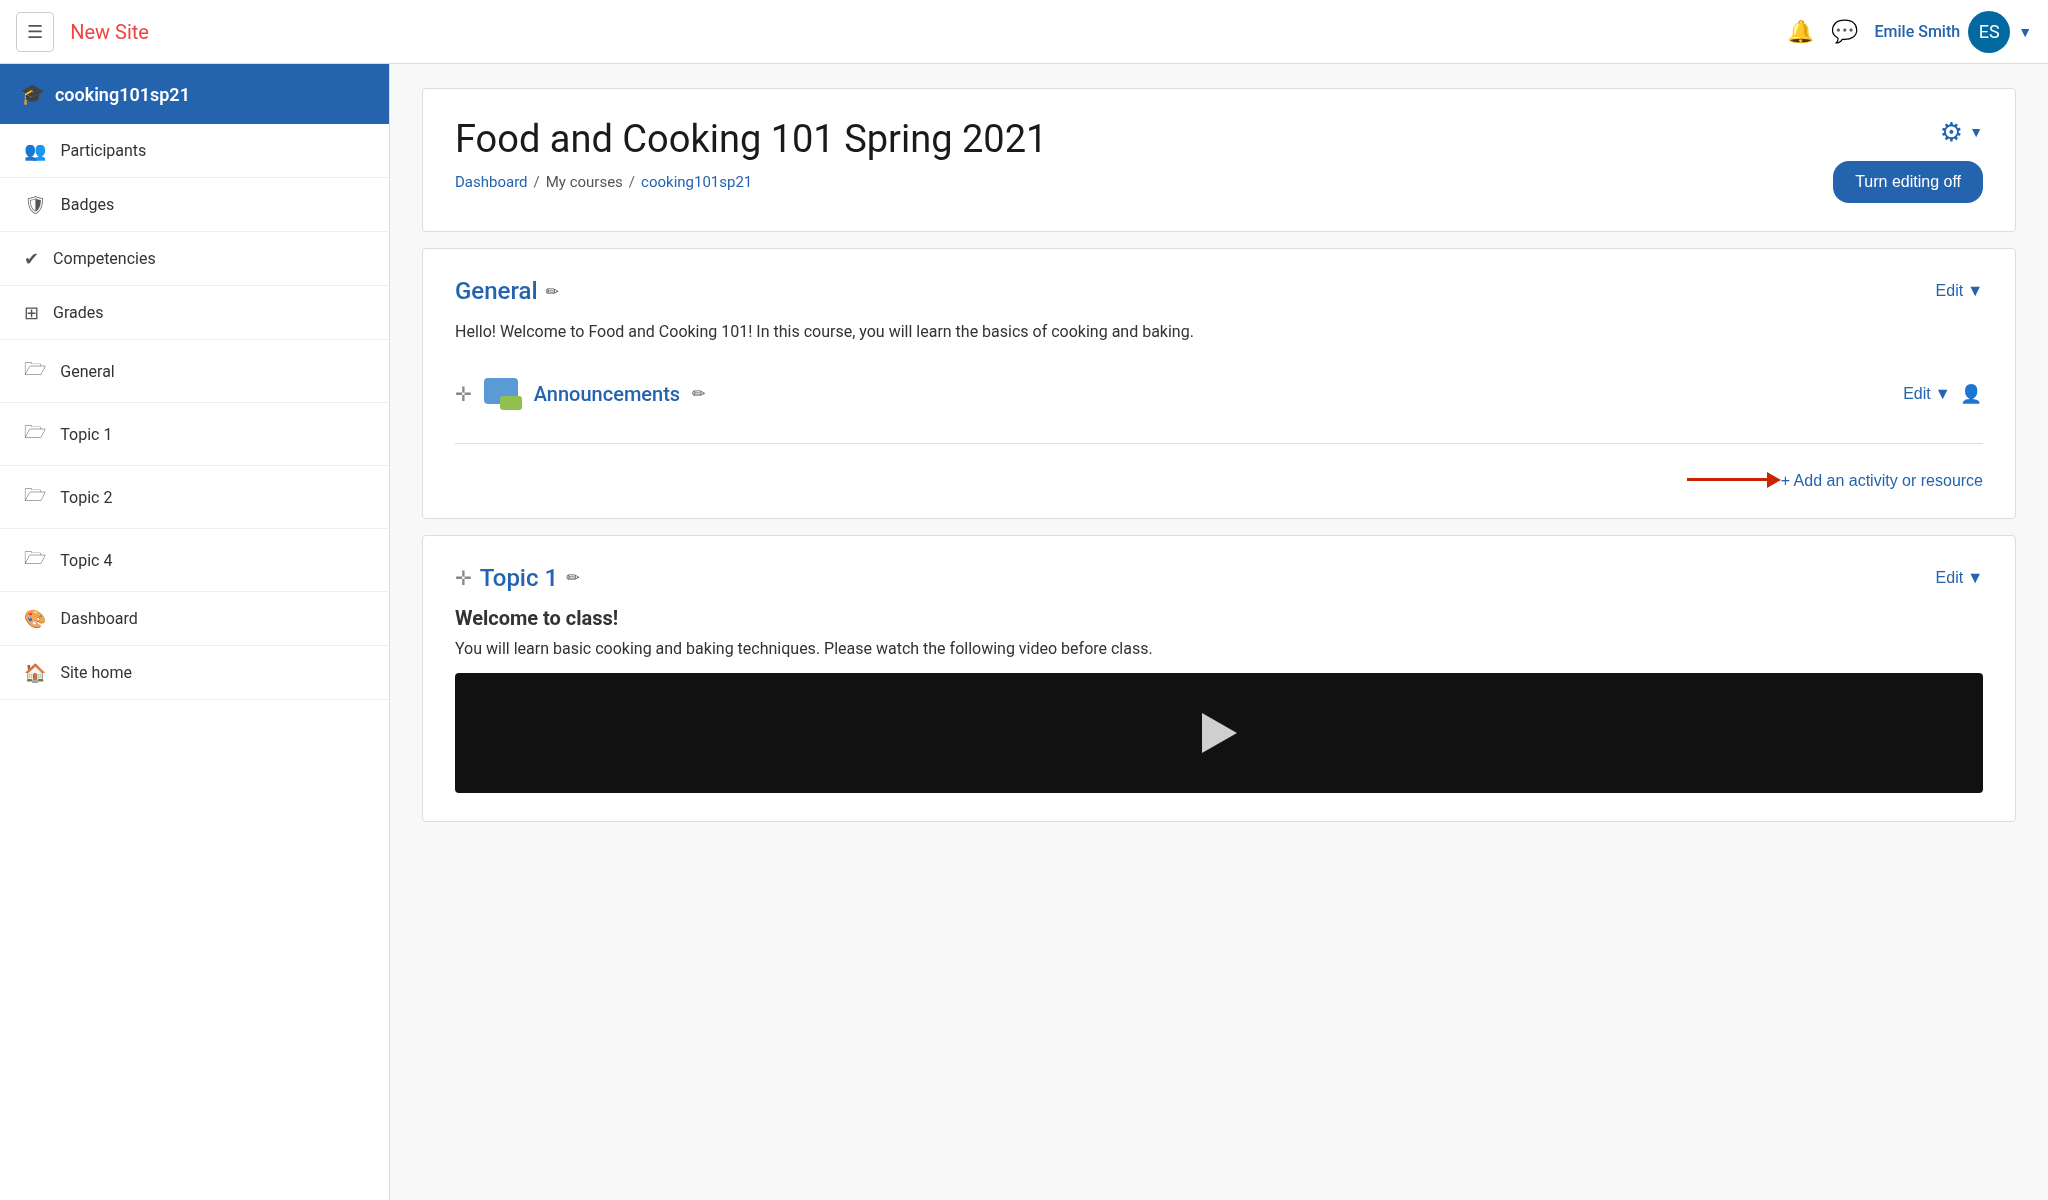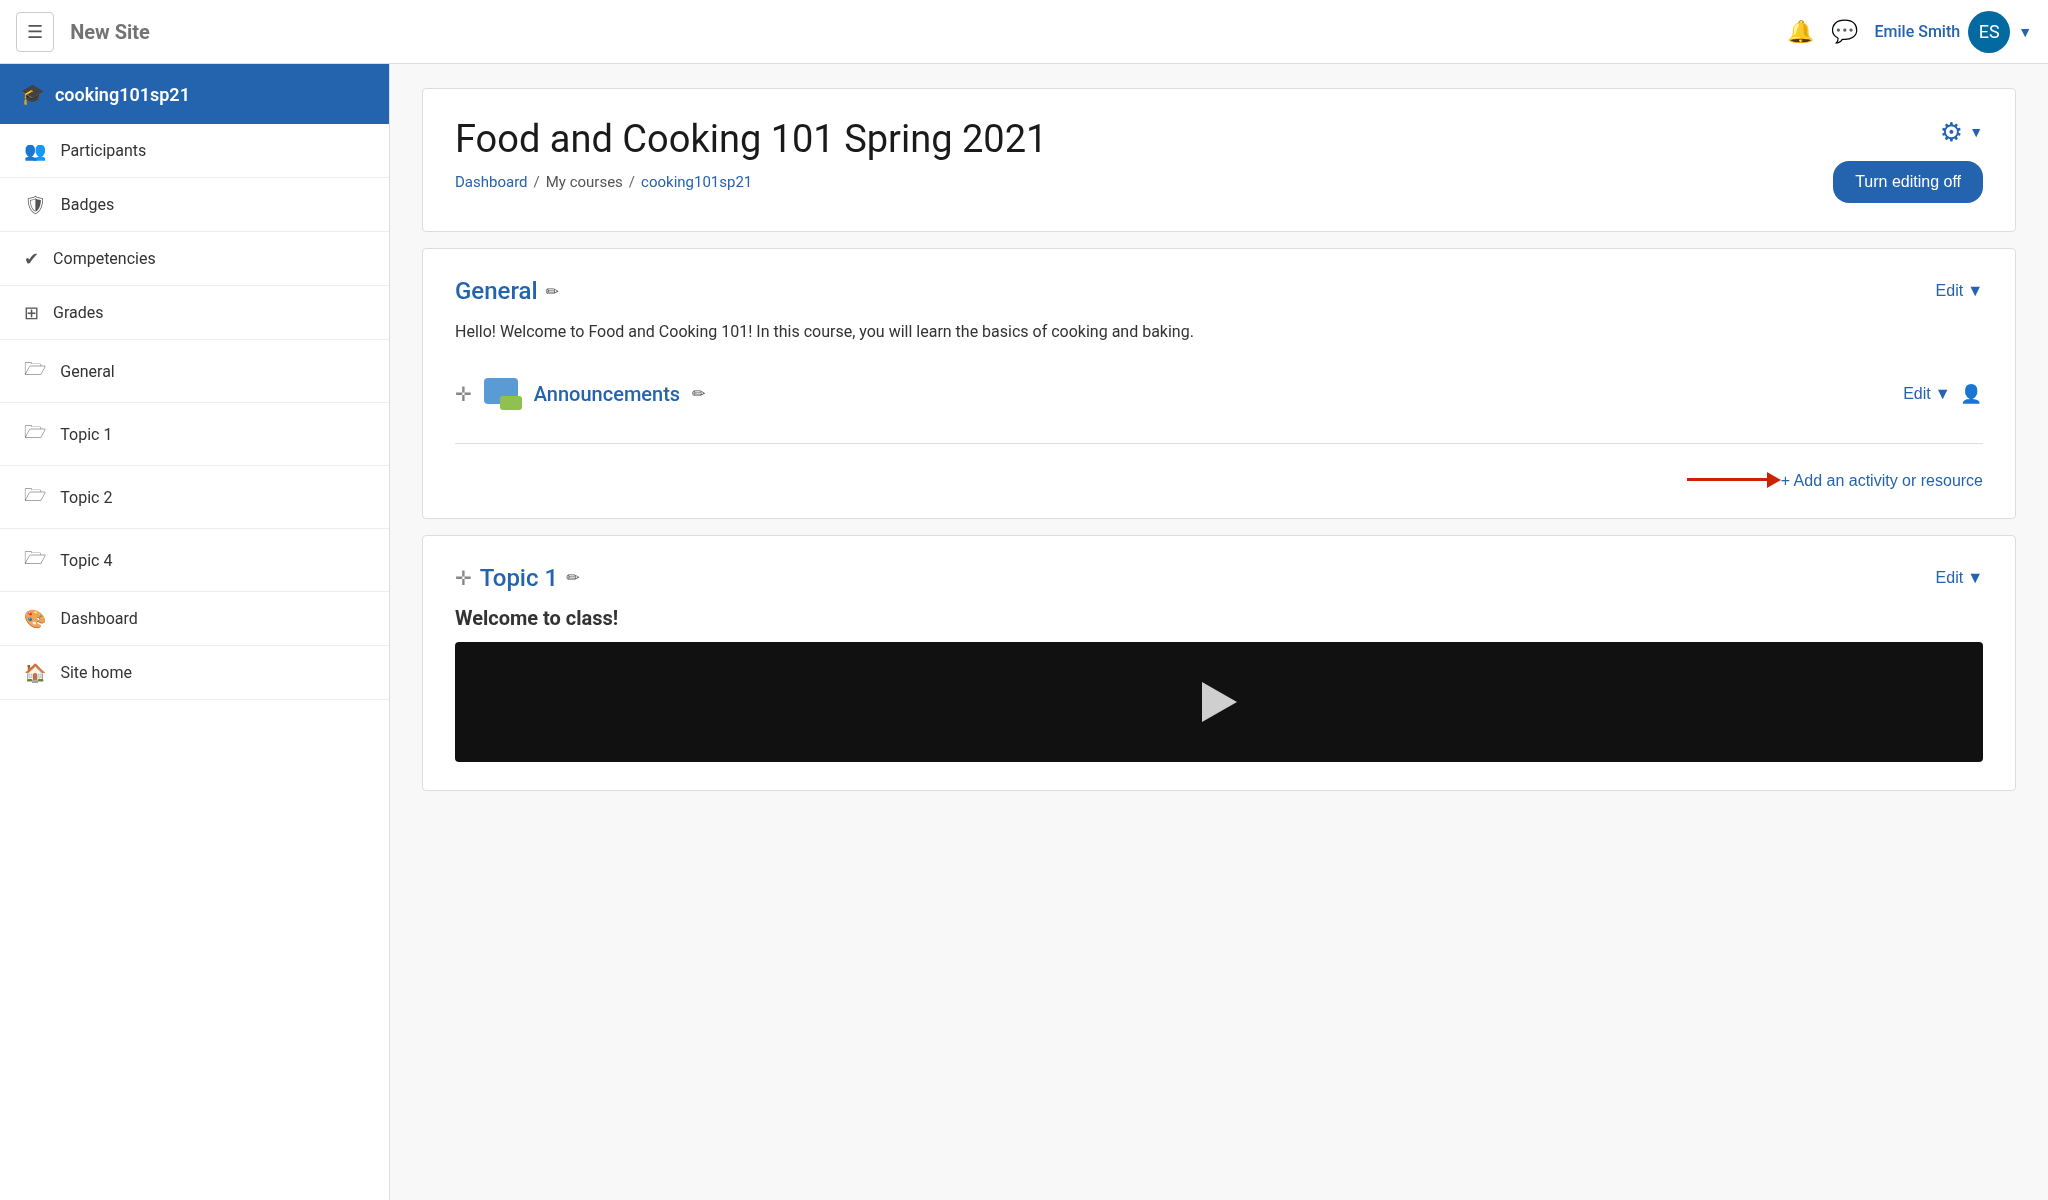--- a/index.html
+++ b/index.html
@@ -10,21 +10,21 @@
       display: flex; align-items: center; justify-content: space-between;
       background: #fff; border-bottom: 1px solid #ddd;
       height: 64px; padding: 0 16px;
       position: fixed; top: 0; left: 0; right: 0; z-index: 100;
     }
     .top-nav-left { display: flex; align-items: center; gap: 16px; }
     .hamburger-btn {
       background: none; border: 1px solid #ccc; border-radius: 4px;
       padding: 8px 10px; cursor: pointer; font-size: 18px; color: #555;
     }
-    .site-title { font-size: 20px; font-weight: 700; color: #737373; }
+    .site-title { font-size: 20px; font-weight: 400; color: #ef4444; }
     .top-nav-right { display: flex; align-items: center; gap: 16px; }
     .nav-icon { font-size: 22px; color: #555; cursor: pointer; }
     .user-info { display: flex; align-items: center; gap: 8px; cursor: pointer; }
     .user-name { color: #2463ae; font-size: 16px; font-weight: 500; }
     .user-avatar {
       width: 42px; height: 42px; border-radius: 50%; overflow: hidden;
       background: #0369a1;
       display: flex; align-items: center; justify-content: center;
       font-size: 18px; color: #fff;
     }
@@ -299,19 +299,20 @@
           <span class="topic-drag">✛</span>
           <span class="section-title">Topic 1</span>
           <span class="edit-pencil">✏</span>
         </div>
         <button class="section-edit-btn">
           <span>Edit</span>
           <span>▼</span>
         </button>
       </div>
       <div class="topic-section-bold">Welcome to class!</div>
+      <div class="topic-section-desc">You will learn basic cooking and baking techniques. Please watch the following video before class.</div>
       <div class="video-placeholder">
         <div class="play-btn"></div>
       </div>
     </div>
 
   </main>
 </div>
 
 </body></html>

